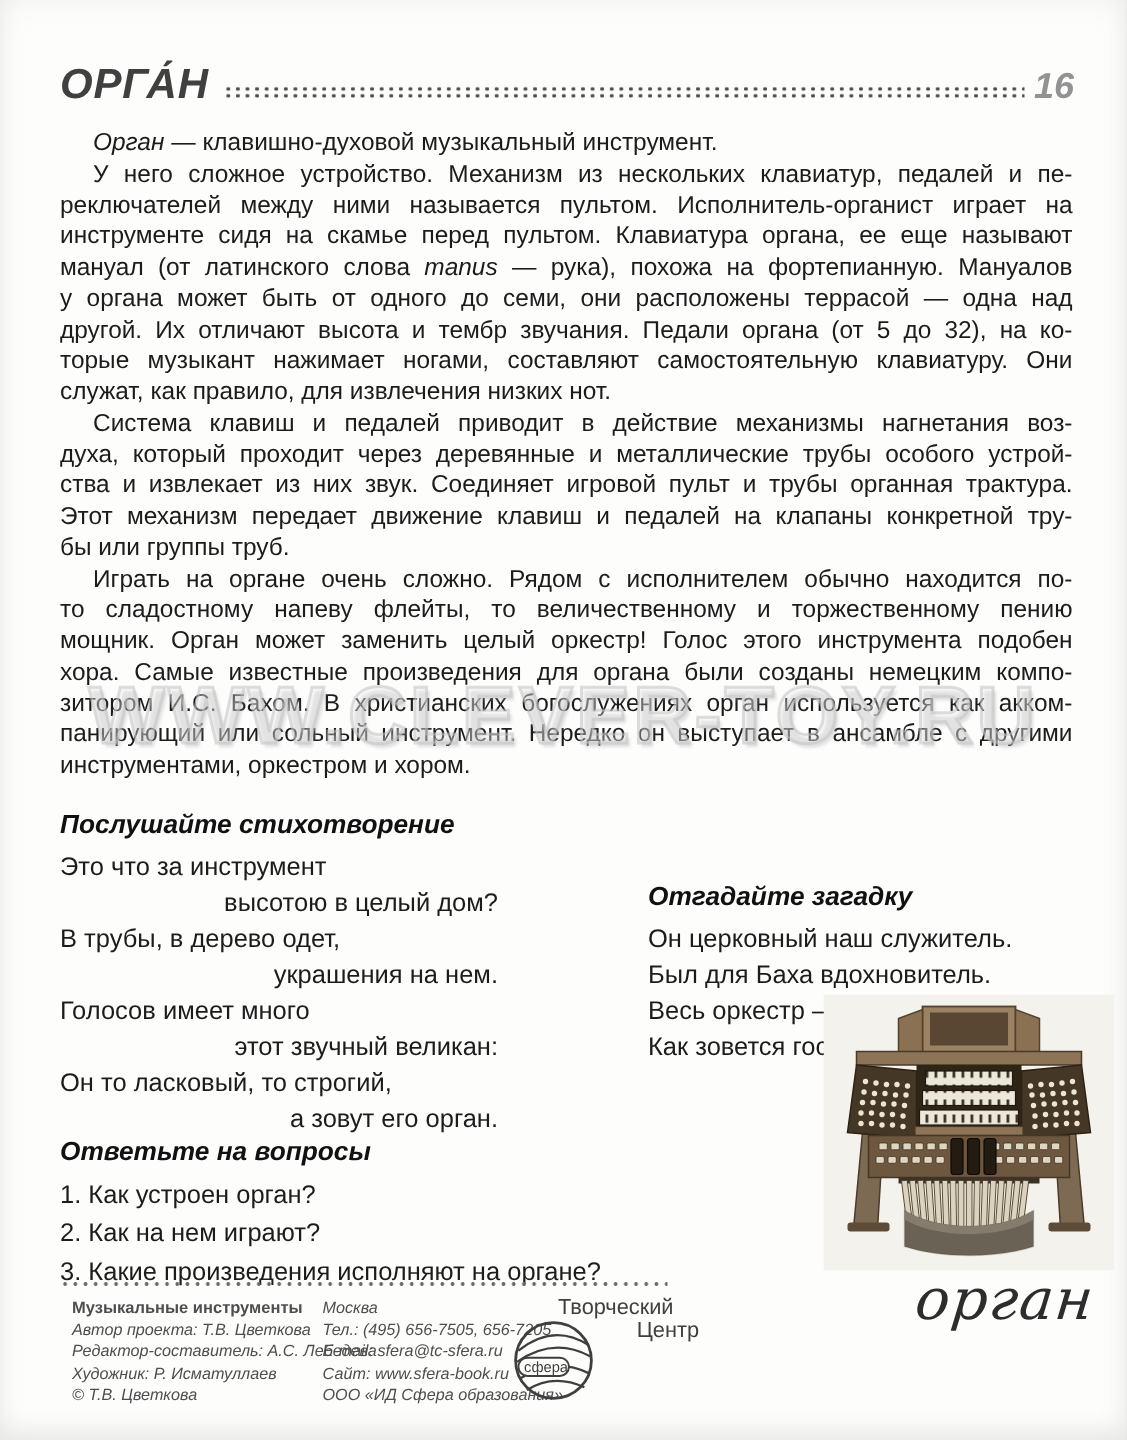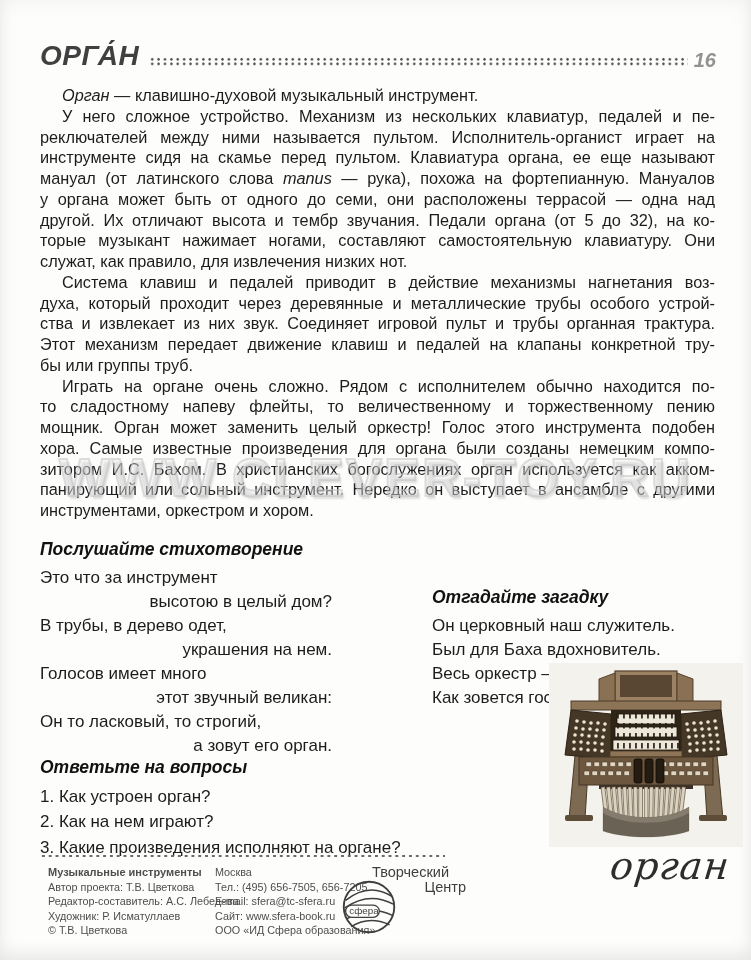--- a/index.html
+++ b/index.html
@@ -12,21 +12,21 @@
   }
 
   
   .header { position:absolute; left:40px; top:34px; width:676px; height:38px;
             display:flex; align-items:flex-end; }
   .title { font-size:28px; font-weight:bold; font-style:italic;
            letter-spacing:.5px; color:#404040; line-height:1; padding-bottom:2px; }
   .leader { flex:1; height:9px; margin:0 6px 6px 10px;
             background-image:radial-gradient(circle, #4d4d4d 1.1px, transparent 1.4px);
             background-size:6.4px 4.6px; }
-  .pagenum { font-size:20px; font-weight:bold; font-style:italic; color:#929292;
+  .pagenum { font-size:24px; font-weight:bold; font-style:italic; color:#929292;
              line-height:1; padding-bottom:2px; }
 
   
   .article { position:absolute; left:40px; top:85px; width:675px;
              font-size:16.3px; line-height:20.75px; }
   .bline { text-align:justify; text-align-last:justify; white-space:nowrap; }
   .bline.last { text-align-last:left; }
   .bline i { font-style:italic; }
 
   
@@ -63,21 +63,21 @@
 
   
   .footer-rule { position:absolute; left:40px; top:854px; width:405px; height:4px;
                  background-image:radial-gradient(circle, #6a6a6a 1.1px, transparent 1.4px);
                  background-size:6.8px 4px; background-repeat:repeat-x; }
   .footer { position:absolute; left:0; top:865px; width:751px; height:80px;
             color:#4e4e4e; }
   .f-col1 { position:absolute; left:48px; width:180px; }
   .f-col2 { position:absolute; left:215px; width:165px; }
   .f-title { font-size:11px; font-weight:bold; line-height:14.5px; white-space:nowrap; }
-  .f-line { font-size:10.8px; line-height:14.5px; white-space:nowrap; }
+  .f-line { font-size:10.8px; line-height:14.5px; white-space:nowrap;font-style:italic; }
   .f-logo { position:absolute; left:340px; top:0px; width:136px; height:76px; }
   .f-logo-text { position:absolute; left:32px; top:0; width:104px;
                  font-size:14.5px; line-height:15px; color:#3f3f3f; }
   .f-logo-text .l2 { text-align:right; padding-right:10px; }
   .f-logo-globe { position:absolute; left:0px; top:13px; }
 </style>
 </head>
 <body>
 
 <div class="page">

